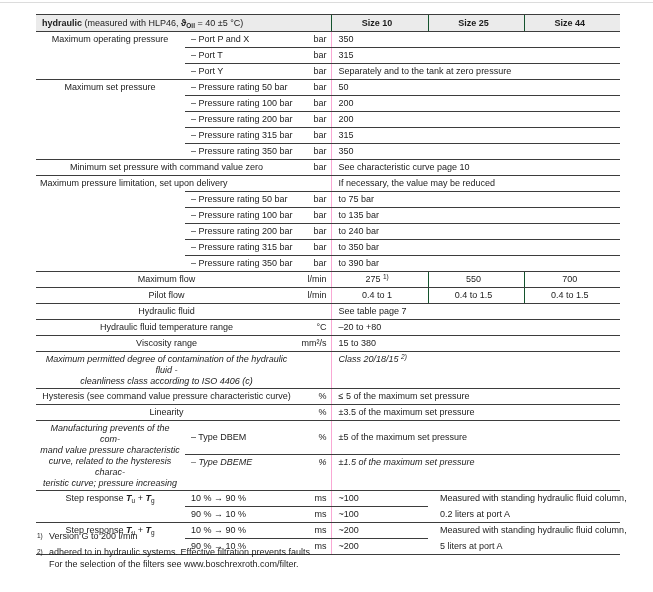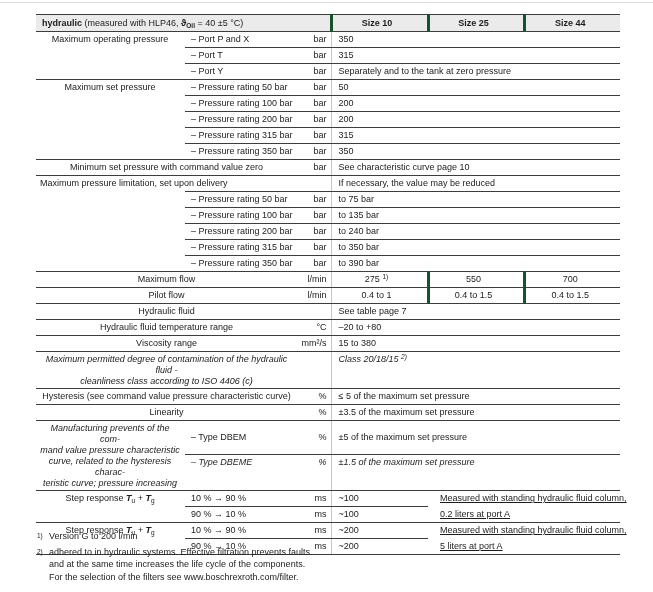--- a/index.html
+++ b/index.html
@@ -11,22 +11,22 @@
   .page-top-line{position:absolute;top:2px;left:0;width:653px;border-top:1px solid #dcdcdc;}
   .tbl-wrap{position:absolute;left:36px;top:14px;}
   table{border-collapse:collapse;table-layout:fixed;width:584px;font-size:9px;line-height:11px;}
   td{padding:1px 5px 1px 6px;vertical-align:middle;height:13px;overflow:visible;}
   
   td.c1{padding-left:4px;text-align:center;}
   td.sub{white-space:nowrap;}
   td.unit{text-align:right;padding-right:4px;padding-left:0;white-space:nowrap;}
   td.val{border-left:1px solid #f9a8d4;padding-left:7px;white-space:nowrap;}
   td.ctr{text-align:center;padding-left:0;}
-  td.vl{border-left:3px solid #14532d;}
-  td.note{padding-left:12px;white-space:nowrap;text-decoration:underline;}
+  td.vl{border-left:1px solid #14532d;}
+  td.note{padding-left:12px;white-space:nowrap;}
   td.top{vertical-align:top;padding-top:2px;font-style:italic;}
   
   .bb{border-bottom:1px solid #3d3d3d;}
   .bb2{border-bottom:1.5px solid #3d3d3d;}
   
   tr.hdr td{
     background:#ebebeb;border-top:1.5px solid #3d3d3d;border-bottom:1.2px solid #3d3d3d;
     height:14px;
   }
   td.hd-size{text-align:center;font-weight:bold;padding-left:0;}
@@ -266,17 +266,16 @@
   <div class="fn">
     <span class="fn-mark">1)</span>
     <div class="fn-text">
       <div>Version G to 200 l/min</div>
     </div>
   </div>
   <div class="fn">
     <span class="fn-mark">2)</span>
     <div class="fn-text">
       <div>adhered to in hydraulic systems. Effective filtration prevents faults</div>
-      <div>and at the same time increases the life cycle of the components.</div>
       <div>For the selection of the filters see www.boschrexroth.com/filter.</div>
     </div>
   </div>
 </div>
 
 </body></html>

